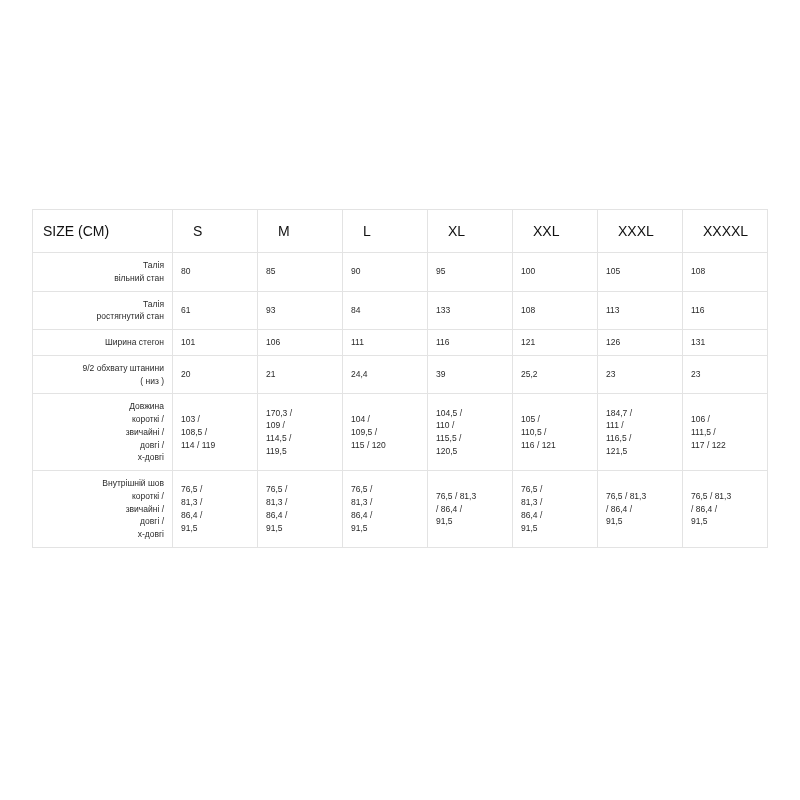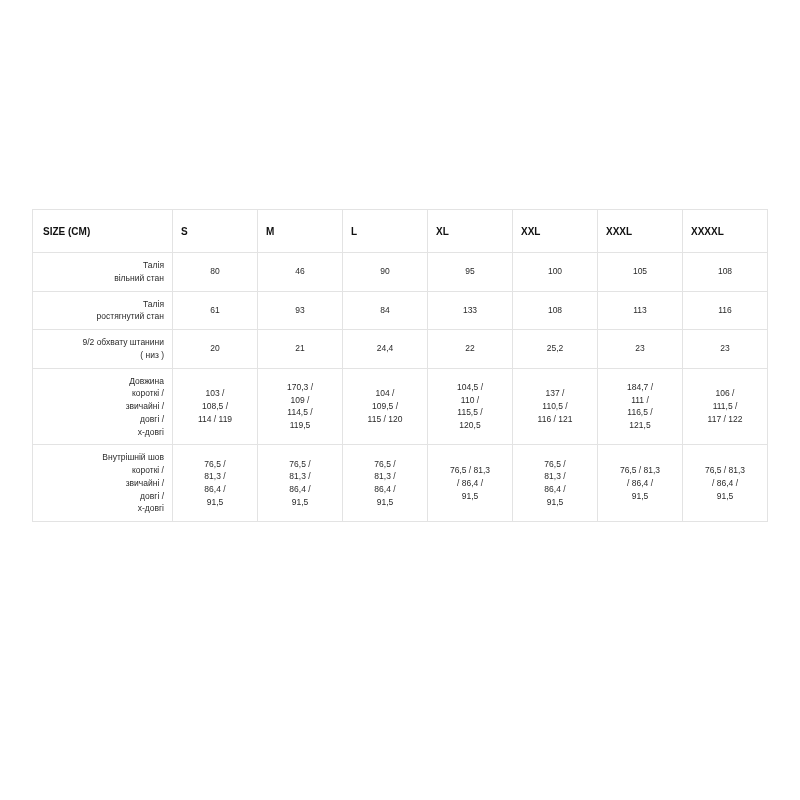--- a/index.html
+++ b/index.html
@@ -33,40 +33,40 @@
   table.size-table td {
     border: 1px solid #e3e3e3;
     vertical-align: middle;
     font-size: 8.5px;
     line-height: 1.5;
     color: #2a2a2a;
     padding: 6px 8px;
   }
   
   tr.header-row td {
-    font-weight: bold;
-    font-size: 10px;
+    font-weight: normal;
+    font-size: 14px;
     height: 30px;
-    padding: 6px 8px;
+    padding: 6px 20px;
     color: #111;
   }
   
   td.label-cell {
     text-align: right;
     width: 140px;
     font-size: 8.5px;
     color: #2a2a2a;
     padding: 8px 6px;
   }
   td.label-cell.header {
     text-align: left;
     padding-left: 10px;
   }
   td.value-cell {
-    text-align: center;
+    text-align: left;
     padding-left: 10px;
     white-space: pre-line;
   }
   
   col.c0 { width: 140px; }
   col.cv { width: 85px; }
 </style>
 </head>
 <body>
 
@@ -92,48 +92,58 @@
           <td>XL</td>
           <td>XXL</td>
           <td>XXXL</td>
           <td>XXXXL</td>
         </tr>
 
         <tr>
           <td class="label-cell" style="white-space:pre-line">Талія
 вільний стан</td>
           <td class="value-cell">80</td>
-          <td class="value-cell">46</td>
+          <td class="value-cell">85</td>
           <td class="value-cell">90</td>
           <td class="value-cell">95</td>
           <td class="value-cell">100</td>
           <td class="value-cell">105</td>
           <td class="value-cell">108</td>
         </tr>
 
         <tr>
           <td class="label-cell" style="white-space:pre-line">Талія
 ростягнутий стан</td>
           <td class="value-cell">61</td>
           <td class="value-cell">93</td>
           <td class="value-cell">84</td>
           <td class="value-cell">133</td>
           <td class="value-cell">108</td>
           <td class="value-cell">113</td>
           <td class="value-cell">116</td>
         </tr>
 
+        <tr>
+          <td class="label-cell" style="white-space:pre-line">Ширина стегон</td>
+          <td class="value-cell">101</td>
+          <td class="value-cell">106</td>
+          <td class="value-cell">111</td>
+          <td class="value-cell">116</td>
+          <td class="value-cell">121</td>
+          <td class="value-cell">126</td>
+          <td class="value-cell">131</td>
+        </tr>
 
         <tr>
           <td class="label-cell" style="white-space:pre-line">9/2 обхвату штанини
 ( низ )</td>
           <td class="value-cell">20</td>
           <td class="value-cell">21</td>
           <td class="value-cell">24,4</td>
-          <td class="value-cell">22</td>
+          <td class="value-cell">39</td>
           <td class="value-cell">25,2</td>
           <td class="value-cell">23</td>
           <td class="value-cell">23</td>
         </tr>
 
         <tr>
           <td class="label-cell" style="white-space:pre-line">Довжина
 короткі /
 звичайні /
 довгі /
@@ -145,21 +155,21 @@
 109 /
 114,5 /
 119,5</td>
           <td class="value-cell">104 /
 109,5 /
 115 / 120</td>
           <td class="value-cell">104,5 /
 110 /
 115,5 /
 120,5</td>
-          <td class="value-cell">137 /
+          <td class="value-cell">105 /
 110,5 /
 116 / 121</td>
           <td class="value-cell">184,7 /
 111 /
 116,5 /
 121,5</td>
           <td class="value-cell">106 /
 111,5 /
 117 / 122</td>
         </tr>

